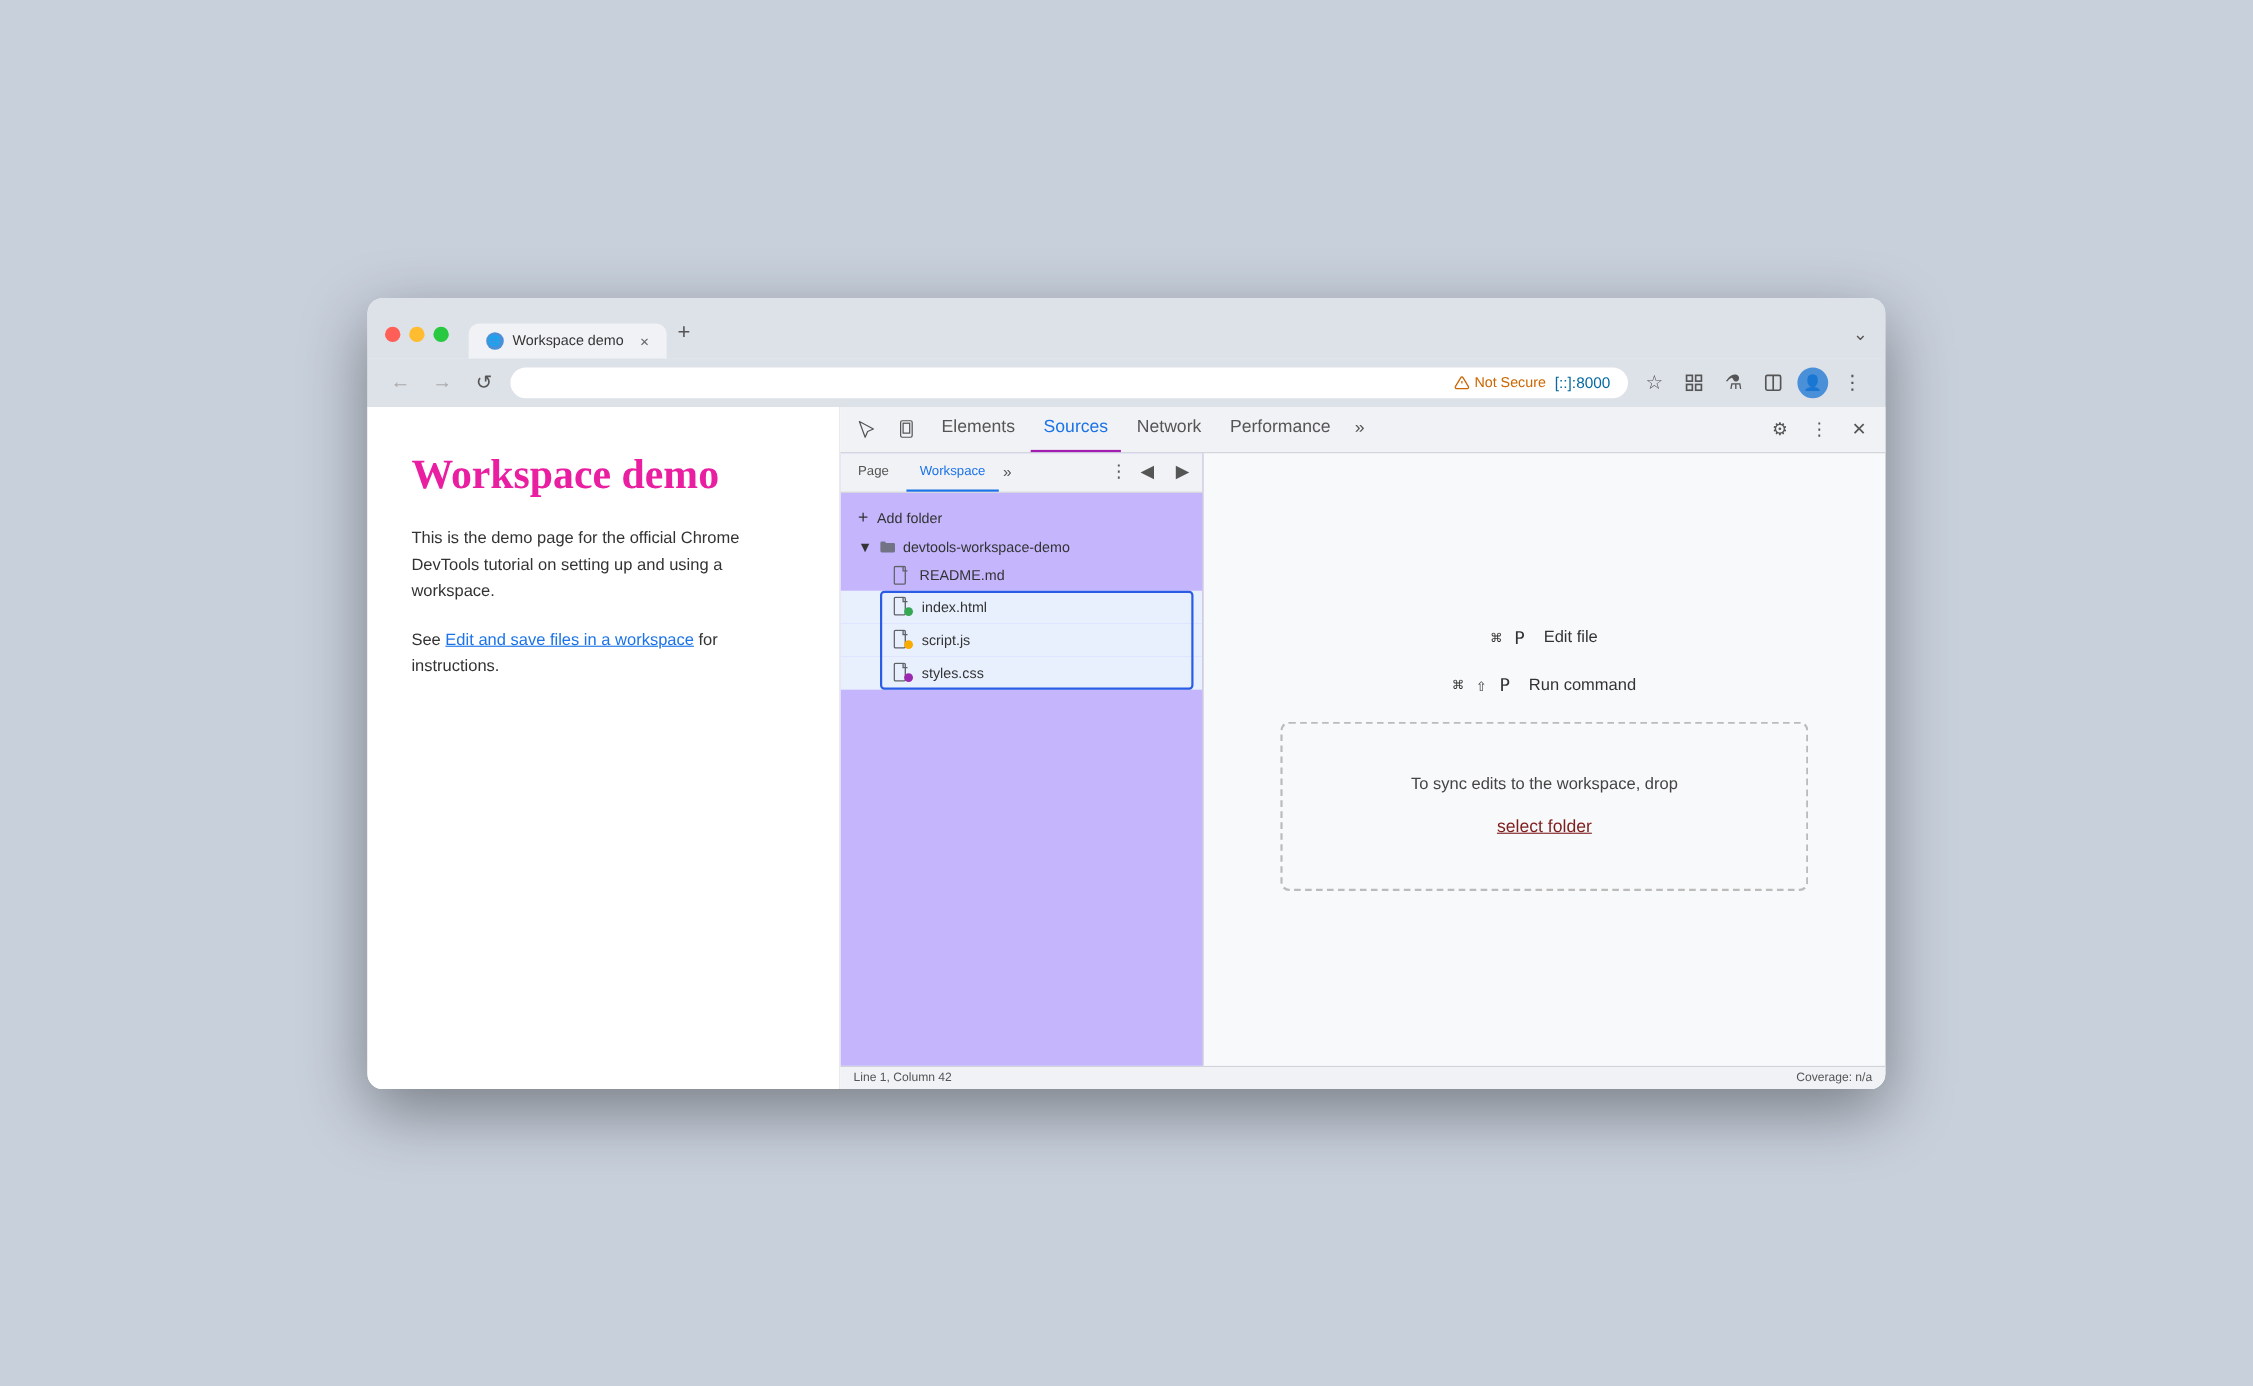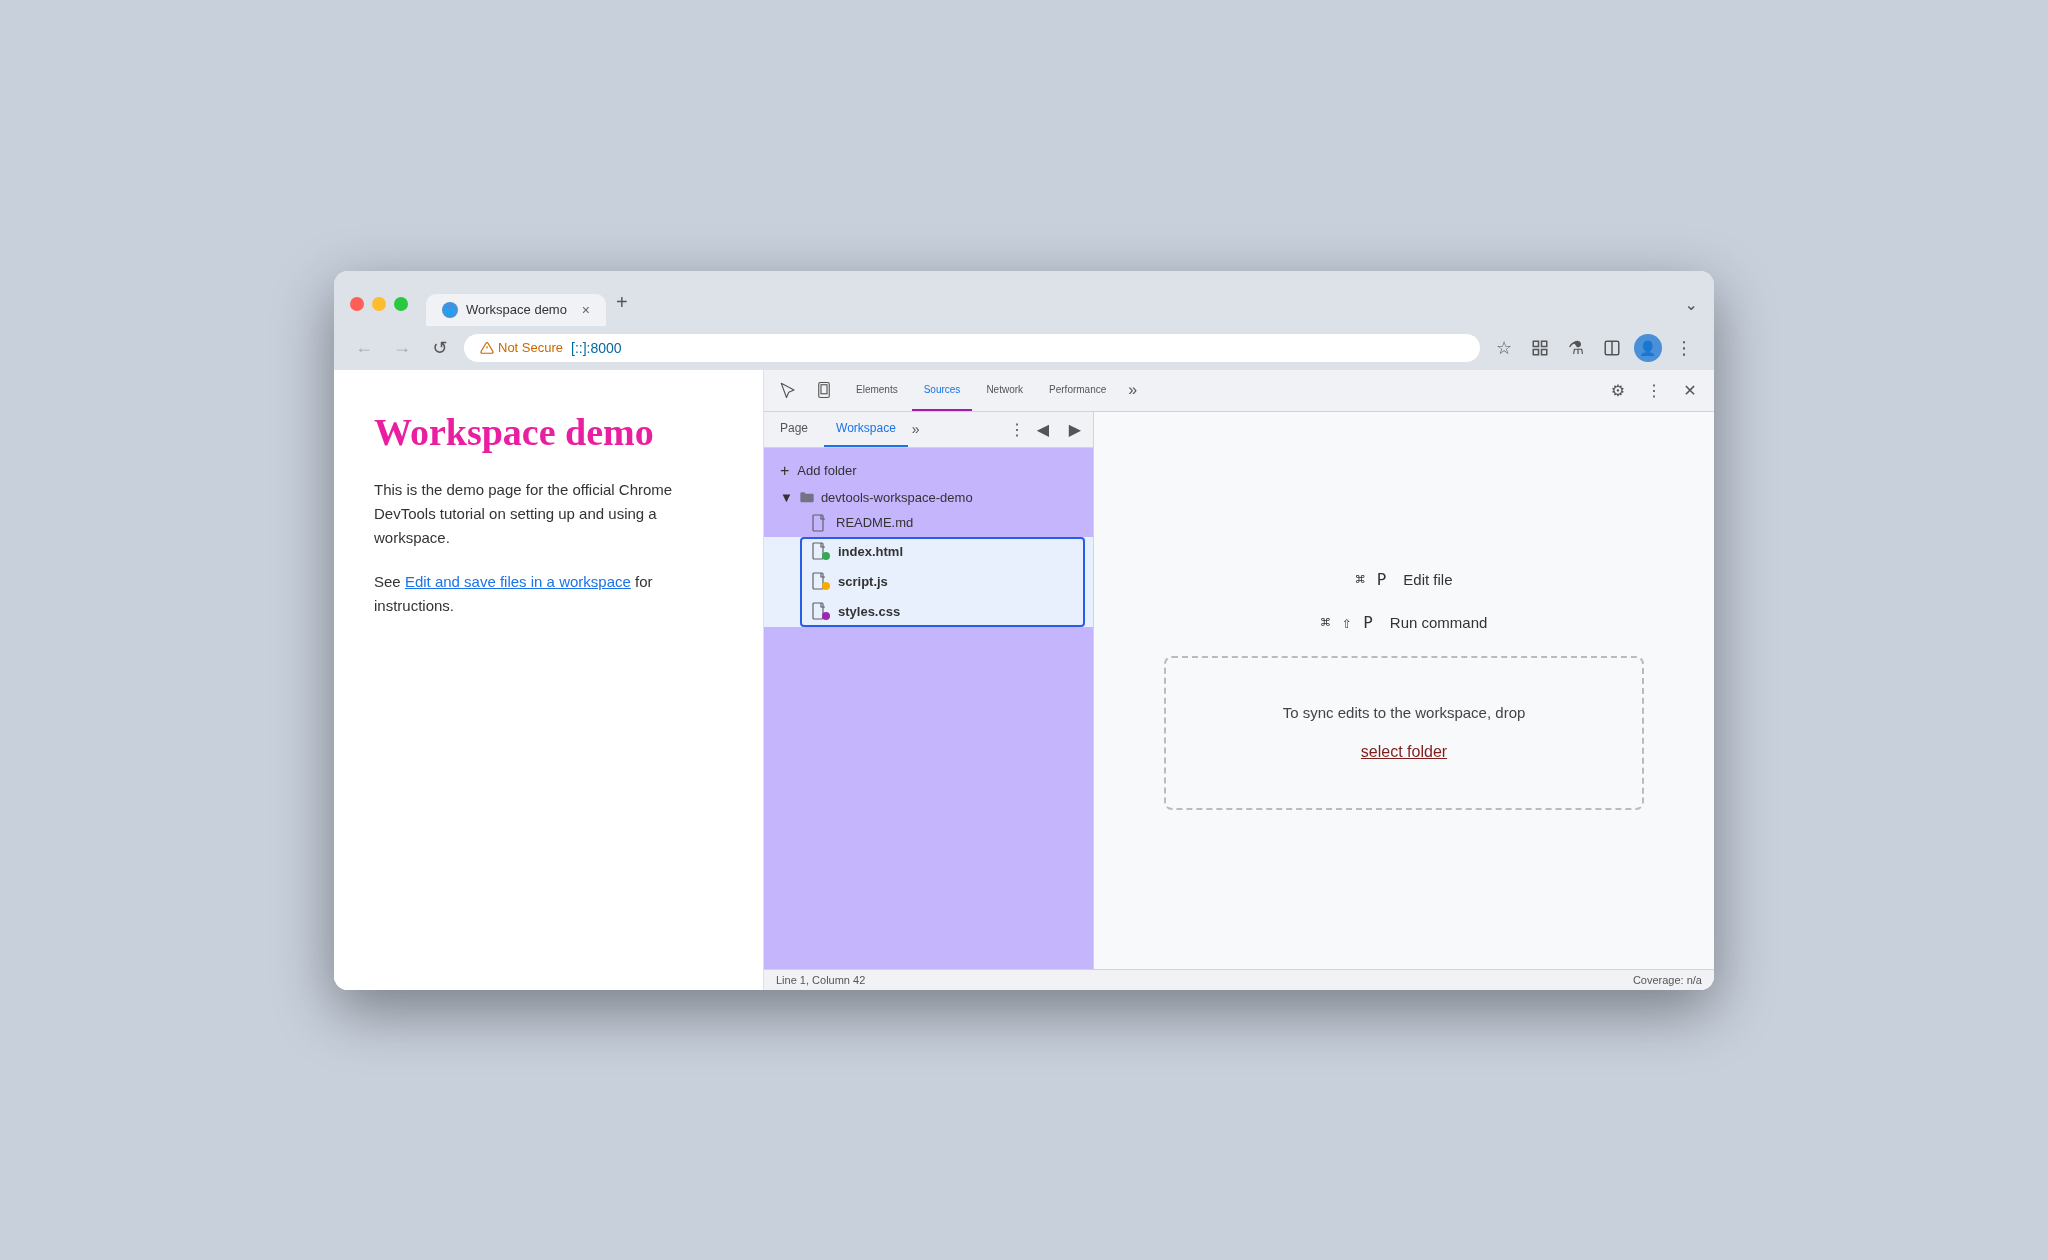--- a/index.html
+++ b/index.html
@@ -115,20 +115,21 @@
       background: white;
       border-radius: 20px;
       padding: 6px 16px;
       display: flex;
       align-items: center;
       gap: 8px;
       font-size: 14px;
       color: #333;
       border: none;
       cursor: text;
+      justify-content: flex-end;
     }
     .not-secure {
       color: #cc6600;
       display: flex;
       align-items: center;
       gap: 4px;
       font-size: 13px;
     }
     .address-text { color: #0369a1; }
     .toolbar-icons {
@@ -213,21 +214,21 @@
       display: flex;
       align-items: center;
       gap: 2px;
       flex: 1;
     }
     .dt-tab {
       padding: 0 12px;
       height: 42px;
       display: flex;
       align-items: center;
-      font-size: 10px;
+      font-size: 16px;
       color: #555;
       cursor: pointer;
       border-bottom: 2px solid transparent;
     }
     .dt-tab.active {
       color: #1a73e8;
       border-bottom: 2px solid #a21caf;
     }
     .dt-tab-more {
       color: #555;
@@ -330,21 +331,20 @@
       gap: 10px;
       font-size: 13px;
       color: #333;
       cursor: pointer;
       position: relative;
     }
 
     
     .highlight-box {
       position: relative;
-      font-weight: bold;
     }
     .highlight-box::before {
       content: '';
       position: absolute;
       left: 36px;
       top: 0;
       right: 8px;
       bottom: 0;
       border: 2px solid #2b5ce6;
       border-radius: 4px;

